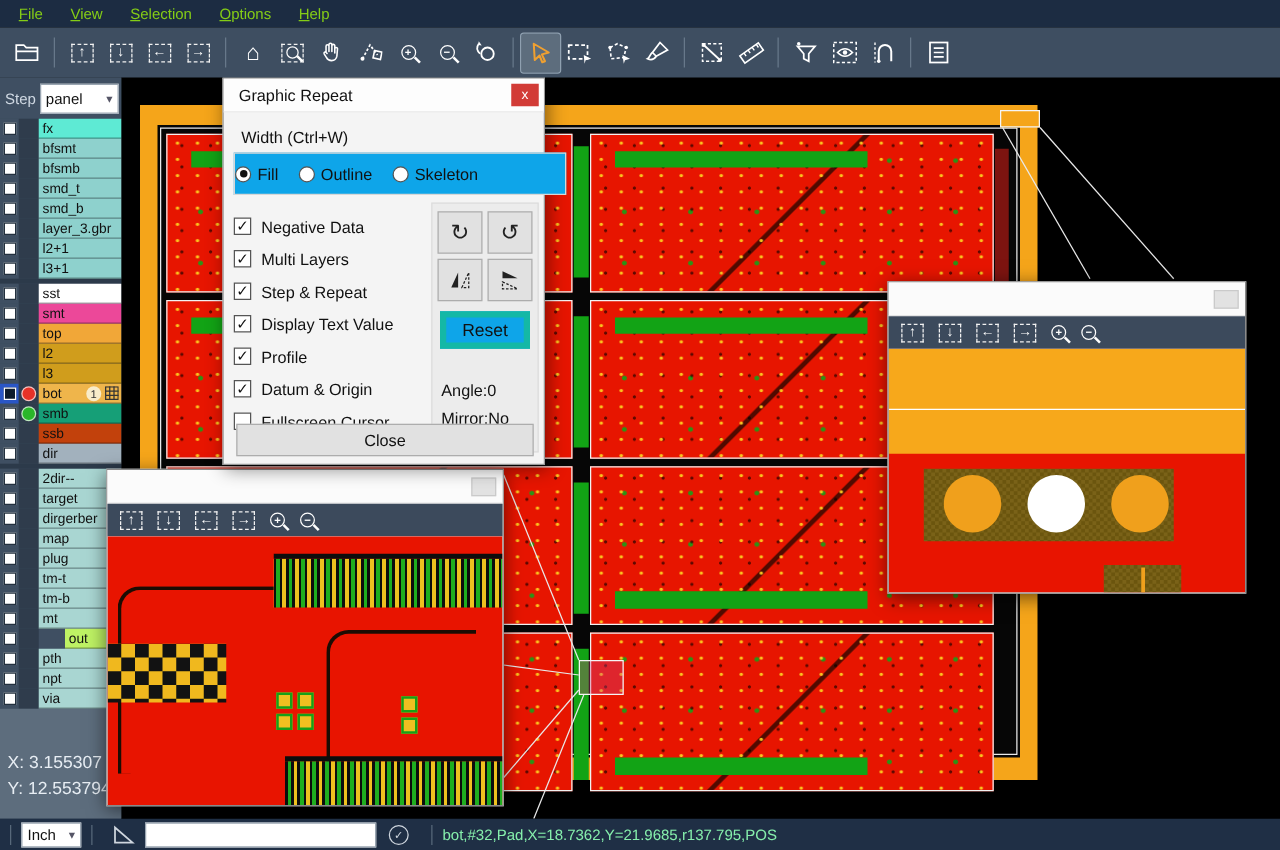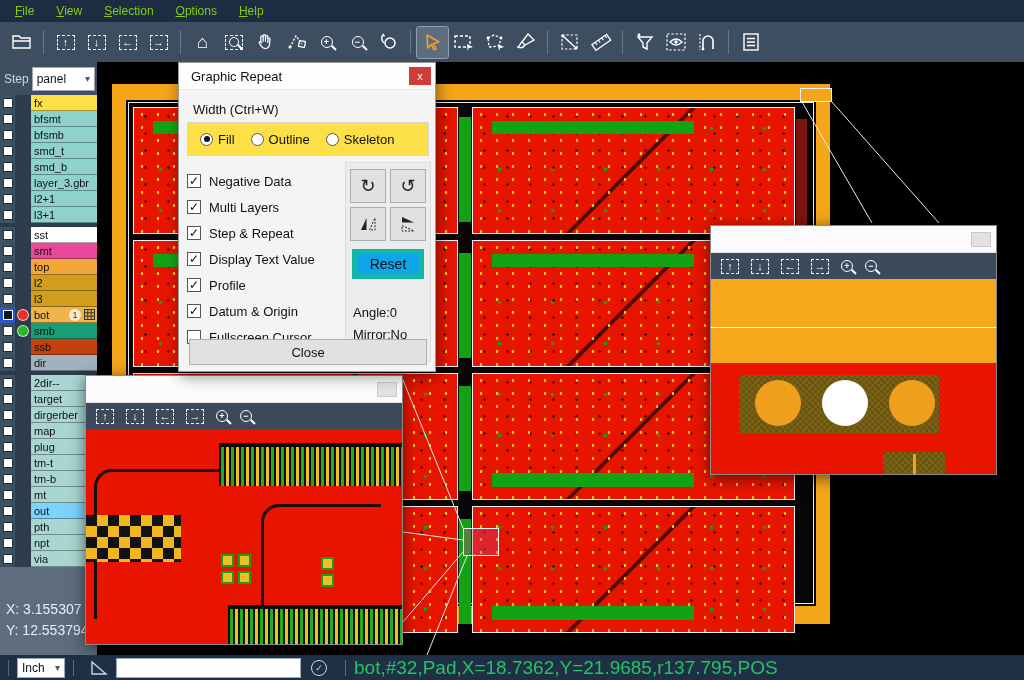--- a/index.html
+++ b/index.html
@@ -82,21 +82,21 @@
 .oline{position:absolute;left:0;right:0;height:1px;background:#fff}
 .olive{position:absolute;background:conic-gradient(#7a6218 90deg,#6b550e 0 180deg,#7a6218 0 270deg,#6b550e 0) 0 0/6px 6px}
 .circ{position:absolute;width:46px;height:46px;border-radius:50%}
 
 
 .dialog{position:absolute;left:178px;top:62px;width:258px;height:310px;background:#f4f4f4;border:1px solid #9a9a9a;box-shadow:2px 4px 14px rgba(0,0,0,.45);z-index:10;color:#111}
 .dlg-title{height:27px;background:#fdfdfd;display:flex;align-items:center;justify-content:space-between;padding:0 2px 0 12px;border-bottom:1px solid #e8e8e8;font-size:13px}
 .dlg-close{width:22px;height:18px;background:#d23b36;color:#fff;font-size:11px;display:flex;align-items:center;justify-content:center;margin-right:2px}
 .dlg-body{position:relative;height:283px;font-size:13px}
 .wlabel{position:absolute;left:14px;top:12px}
-.rbox{position:absolute;left:8px;top:32px;width:242px;height:34px;border:1px solid #d7d7d7;background:#fde047;display:flex;align-items:center;gap:16px;padding-left:12px}
+.rbox{position:absolute;left:8px;top:32px;width:266px;height:34px;border:1px solid #d7d7d7;background:#0ea5e9;display:flex;align-items:center;gap:16px;padding-left:0}
 .ritem{display:flex;align-items:center;gap:5px}
 .rdot{width:13px;height:13px;border:1px solid #555;border-radius:50%;background:#fff;position:relative}
 .ritem.on .rdot::after{content:"";position:absolute;inset:2.5px;background:#111;border-radius:50%}
 .cbcol{position:absolute;left:8px;top:78px;width:158px}
 .cbrow{display:flex;align-items:center;gap:8px;height:26px}
 .cbx{width:14px;height:14px;border:1px solid #555;background:#fff;display:flex;align-items:center;justify-content:center;font-size:12px;color:#fff}
 .cbrow.on .cbx{color:#111}
 .rpanel{position:absolute;left:166px;top:72px;width:86px;height:200px;background:#ececec;border:1px solid #dcdcdc;padding:6px 5px}
 .tgrid{display:grid;grid-template-columns:36px 36px;gap:4px;justify-content:center}
 .tbtn2{width:36px;height:34px;background:#e1e1e1;border:1px solid #adadad;display:flex;align-items:center;justify-content:center;font-size:18px;color:#222}
@@ -104,21 +104,21 @@
 .angletxt{font-size:13px;line-height:22px;padding-left:2px}
 .closebtn{position:absolute;left:10px;bottom:8px;width:238px;height:26px;background:#e1e1e1;border:1px solid #adadad;display:flex;align-items:center;justify-content:center;font-size:13px}
 
 
 .statusbar{position:absolute;left:0;bottom:0;right:0;height:25px;background:#1f2f45;display:flex;align-items:center;z-index:20;color:#cfd6de}
 .ssep{width:1px;height:16px;background:#57687a;margin:0 8px}
 .unitsel{width:48px;height:20px;background:#fff;color:#111;border:1px solid #9aa6b2;display:flex;align-items:center;justify-content:space-between;padding:0 4px;font-size:12px}
 .cornic{width:18px;height:16px;margin:0 8px}
 .cmdinput{width:185px;height:20px;background:#fff;border:1px solid #9aa6b2;color:#111;font-size:12px;padding:0 4px;font-family:"Liberation Sans",sans-serif}
 .okic{width:16px;height:16px;border:1.5px solid #cfd6de;border-radius:50%;display:flex;align-items:center;justify-content:center;font-size:9px;margin:0 10px}
-.selinfo{color:#22c55e;font-size:19px}
+.selinfo{color:#86efac;font-size:12px}
 </style>
 </head>
 <body>
 
 <div class="menubar">
   <span class="menu-item"><u>F</u>ile</span>
   <span class="menu-item"><u>V</u>iew</span>
   <span class="menu-item"><u>S</u>election</span>
   <span class="menu-item"><u>O</u>ptions</span>
   <span class="menu-item"><u>H</u>elp</span>
@@ -346,21 +346,21 @@
     </div>
   </div>
   <div class="lrows">
     <div class="lrow">
         <span class="lcbc">
           <span class="lcb"></span>
         </span>
         <span class="lindc">
           <span class="lind"></span>
         </span>
-        <span class="lname" style="background: #fde047;">fx</span>
+        <span class="lname" style="background: #5eead4;">fx</span>
       </div>
     <div class="lrow">
         <span class="lcbc">
           <span class="lcb"></span>
         </span>
         <span class="lindc">
           <span class="lind"></span>
         </span>
         <span class="lname" style="background: rgb(142, 209, 205);">bfsmt</span>
       </div>
@@ -580,21 +580,21 @@
         </span>
         <span class="lname" style="background: rgb(169, 214, 210);">mt</span>
       </div>
     <div class="lrow">
         <span class="lcbc">
           <span class="lcb"></span>
         </span>
         <span class="lindc">
           <span class="lind"></span>
         </span>
-        <span class="lname" style="background: #7dd3fc;">out</span>
+        <span class="lname" style="background: #bef264; margin-left: 21px;">out</span>
       </div>
     <div class="lrow">
         <span class="lcbc">
           <span class="lcb"></span>
         </span>
         <span class="lindc">
           <span class="lind"></span>
         </span>
         <span class="lname" style="background: rgb(169, 214, 210);">pth</span>
       </div>

